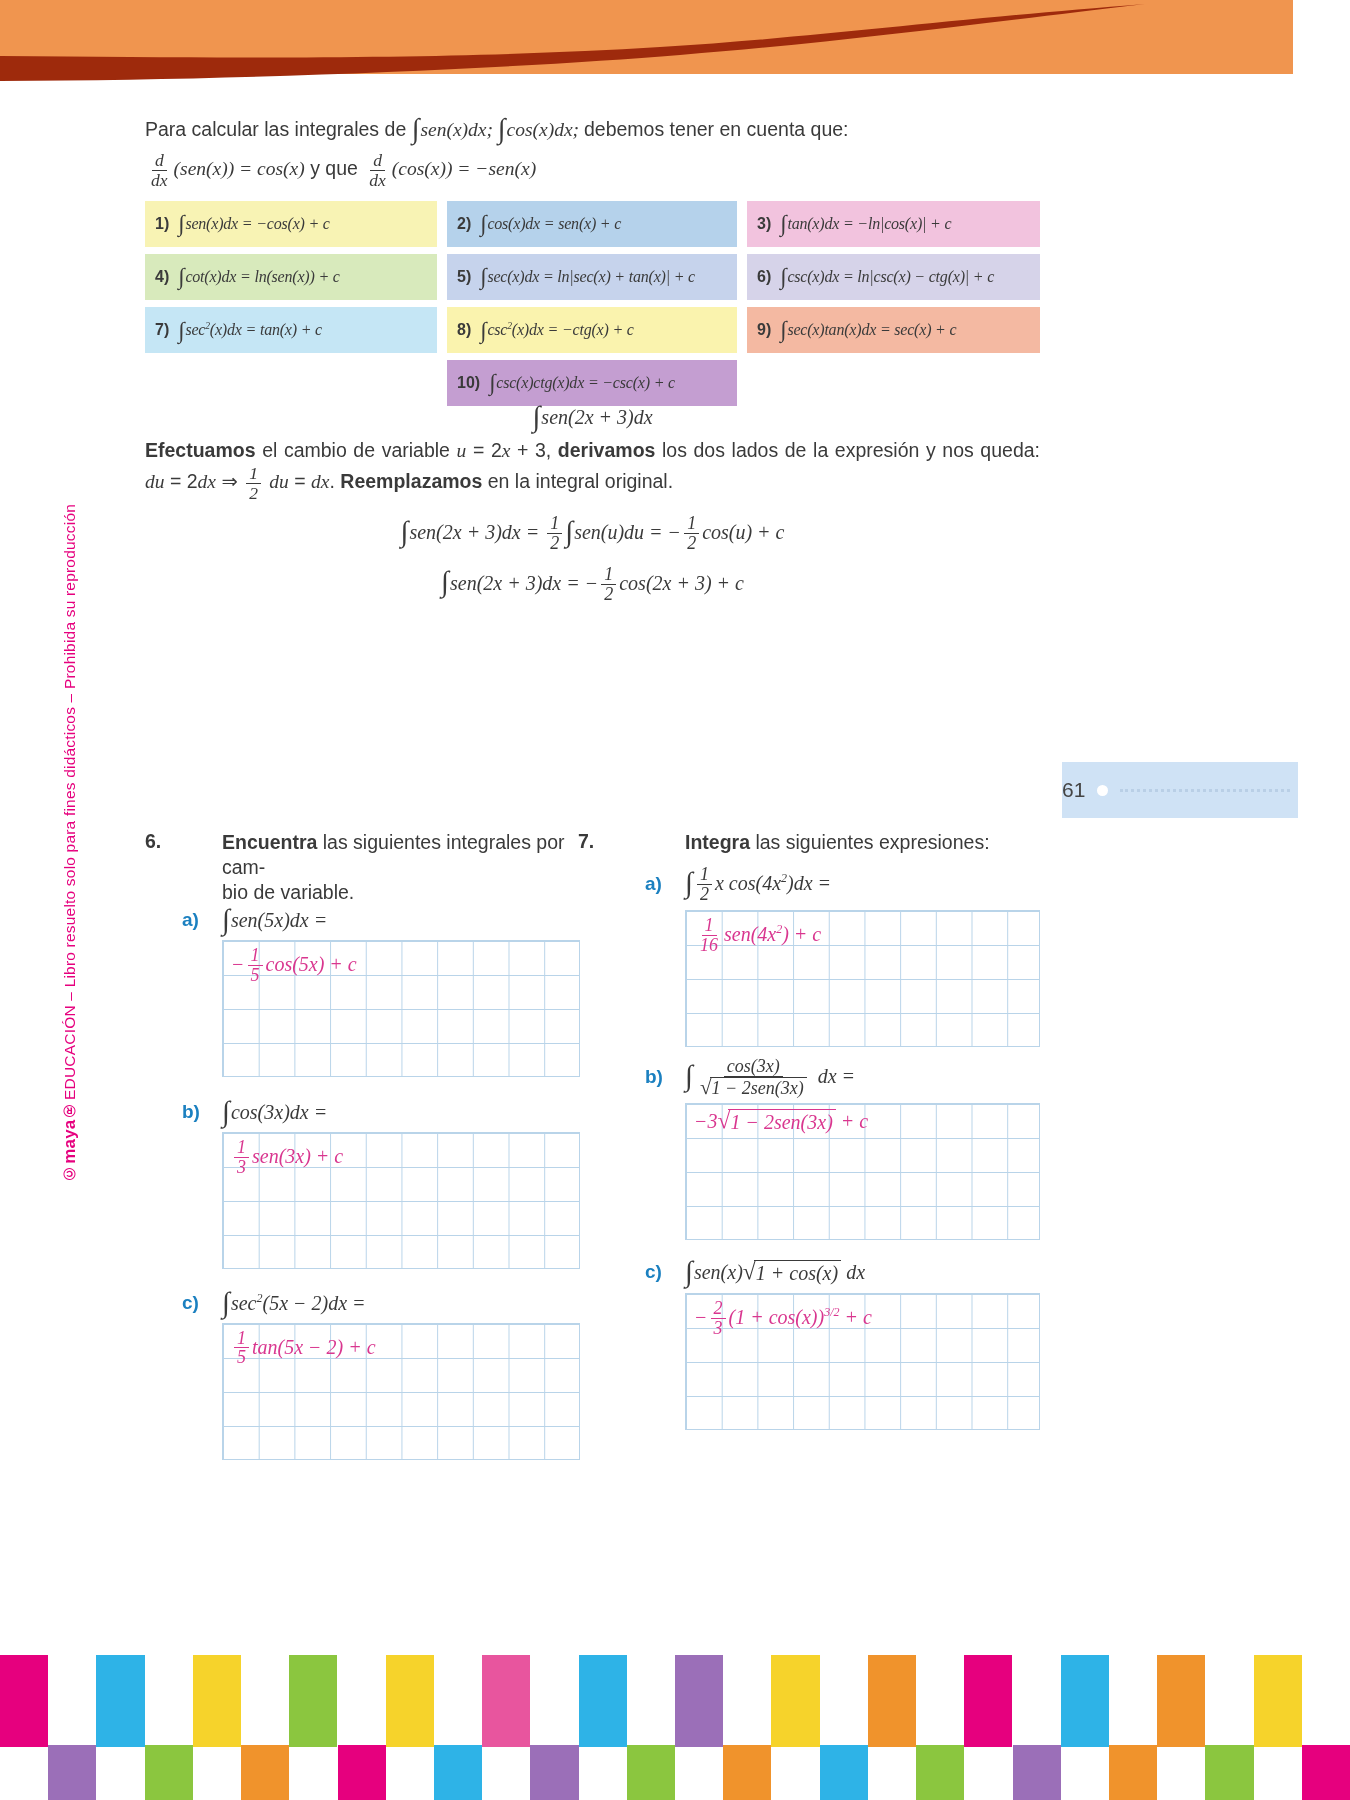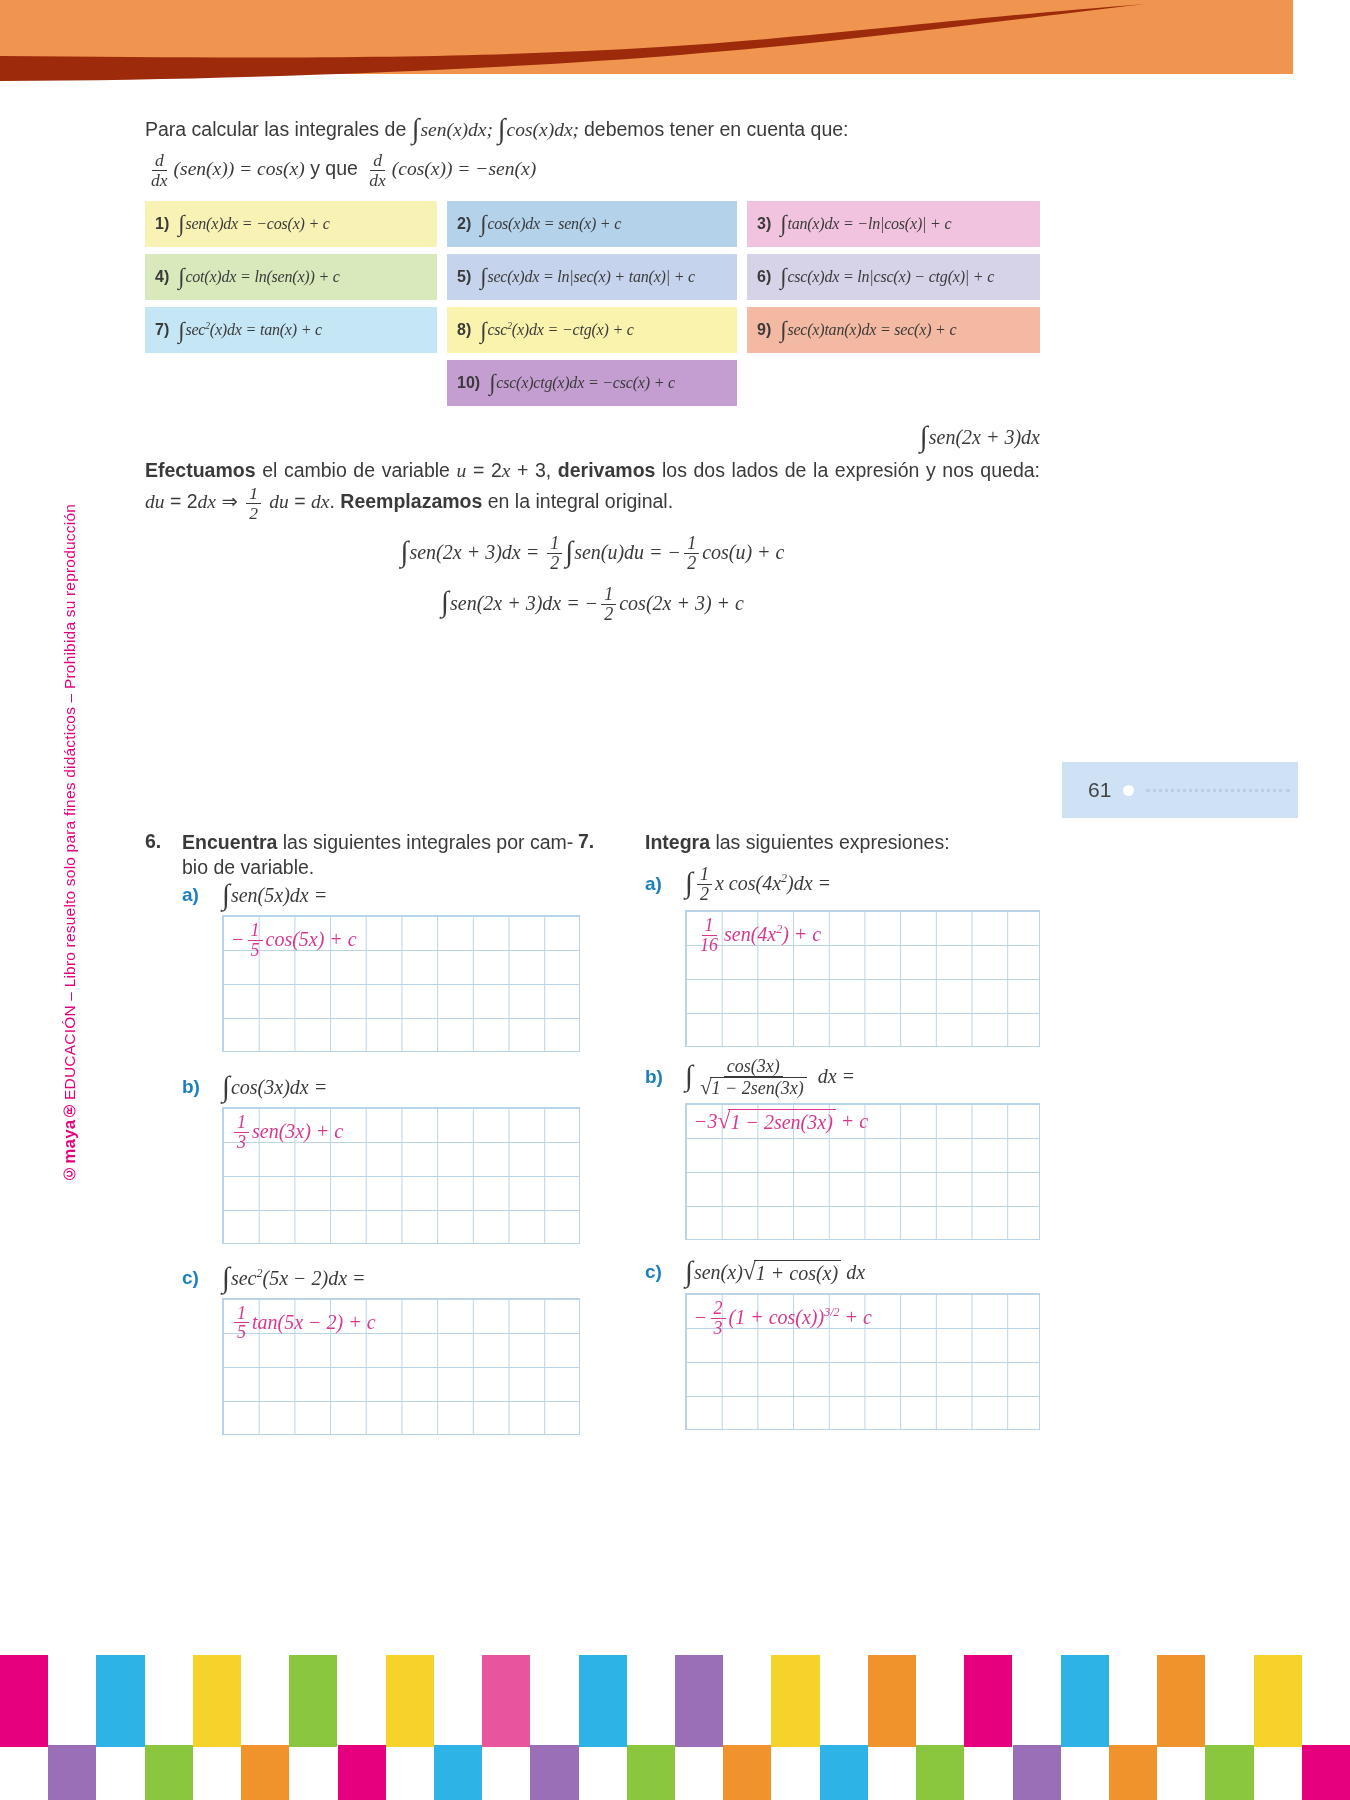--- a/index.html
+++ b/index.html
@@ -46,39 +46,39 @@
   .rules { margin-top:12px; display:grid; grid-template-columns:292px 290px 293px;
            column-gap:10px; row-gap:7px; }
   .rule { height:46px; display:flex; align-items:center; padding:0 6px 0 10px;
           font-size:16px; white-space:nowrap; }
   .rule-10 { grid-column:2; }
   .rnum { font-weight:bold; margin-right:9px; }
   .rmath { letter-spacing:-.2px; }
 
   .activity-heading { margin-top:28px; font-size:23px; font-weight:bold; color:#ee7c23; }
   .p-obt { margin-top:8px; }
-  .cmath { text-align:right; font-size:20px; margin-top:20px; }
+  .cmath { text-align:center; font-size:20px; margin-top:0; }
   .p-efec { margin-top:8px; text-align:justify; }
   .eq { text-align:center; font-size:20px; margin-top:12px; }
 
   
   .badge { position:absolute; left:1062px; top:762px; width:236px; height:56px;
-           background:#cfe2f5; display:flex; align-items:center; padding-left:26px;
+           background:#cfe2f5; display:flex; align-items:center; 
            gap:12px; font-size:21px; color:#444; }
   .badge .dot { width:11px; height:11px; border-radius:50%; background:#fff; flex:0 0 auto; }
   .badge .dots { flex:1; border-top:3px dotted #b9cfe6; margin-right:8px; }
 
   
   .exercises { position:absolute; left:145px; top:830px; width:895px; display:flex; }
   .colA { width:433px; }
   .colB { width:462px; }
   .exhead { display:flex; align-items:flex-start; font-size:19.5px; }
   .exnum { font-weight:bold; flex:0 0 37px; }
   .colB .exnum { flex-basis:67px; }
-  .exprompt { line-height:1.28; }
+  .exprompt { line-height:1.28;margin-left:40px; }
   .item { display:flex; align-items:center; font-size:20px; padding-left:37px; }
   .colB .item { padding-left:67px; }
   .ilabel { flex:0 0 40px; color:#1b80c0; font-weight:bold; font-size:19px;
             font-family:"Liberation Sans", sans-serif; font-style:normal; }
   .gridbox { position:relative; margin-top:8px; height:137px;
              border:1.2px solid #b9d4e9;
              background-image:
                linear-gradient(to right, #b9d4e9 1px, transparent 1px),
                linear-gradient(to bottom, #b9d4e9 1px, transparent 1px);
              background-size:35.7px 34px; }

